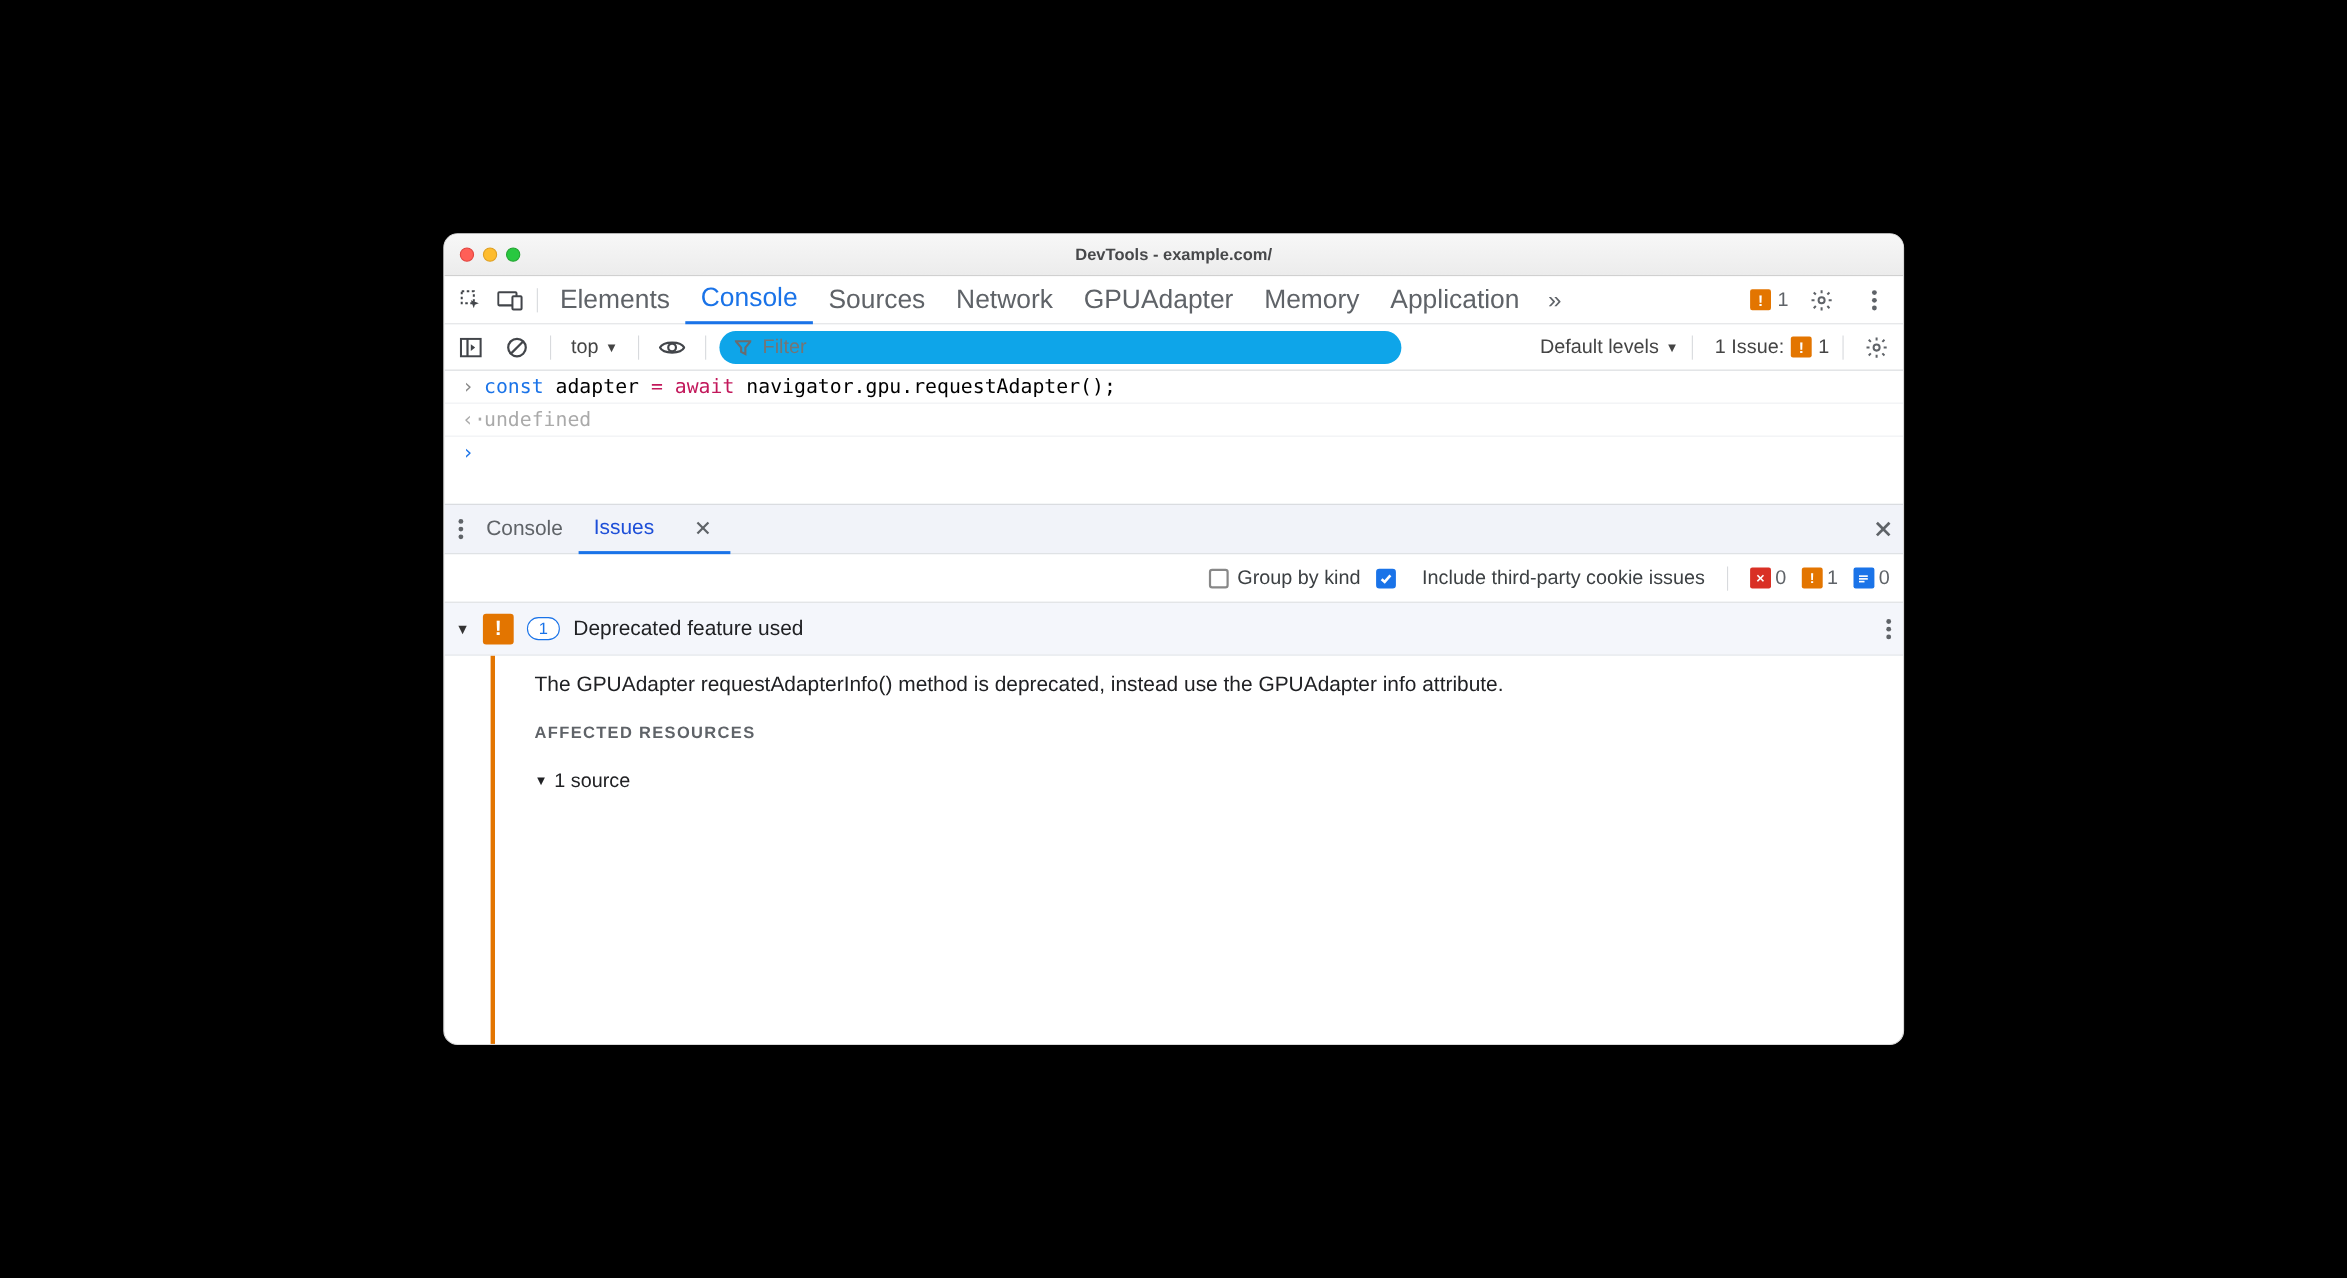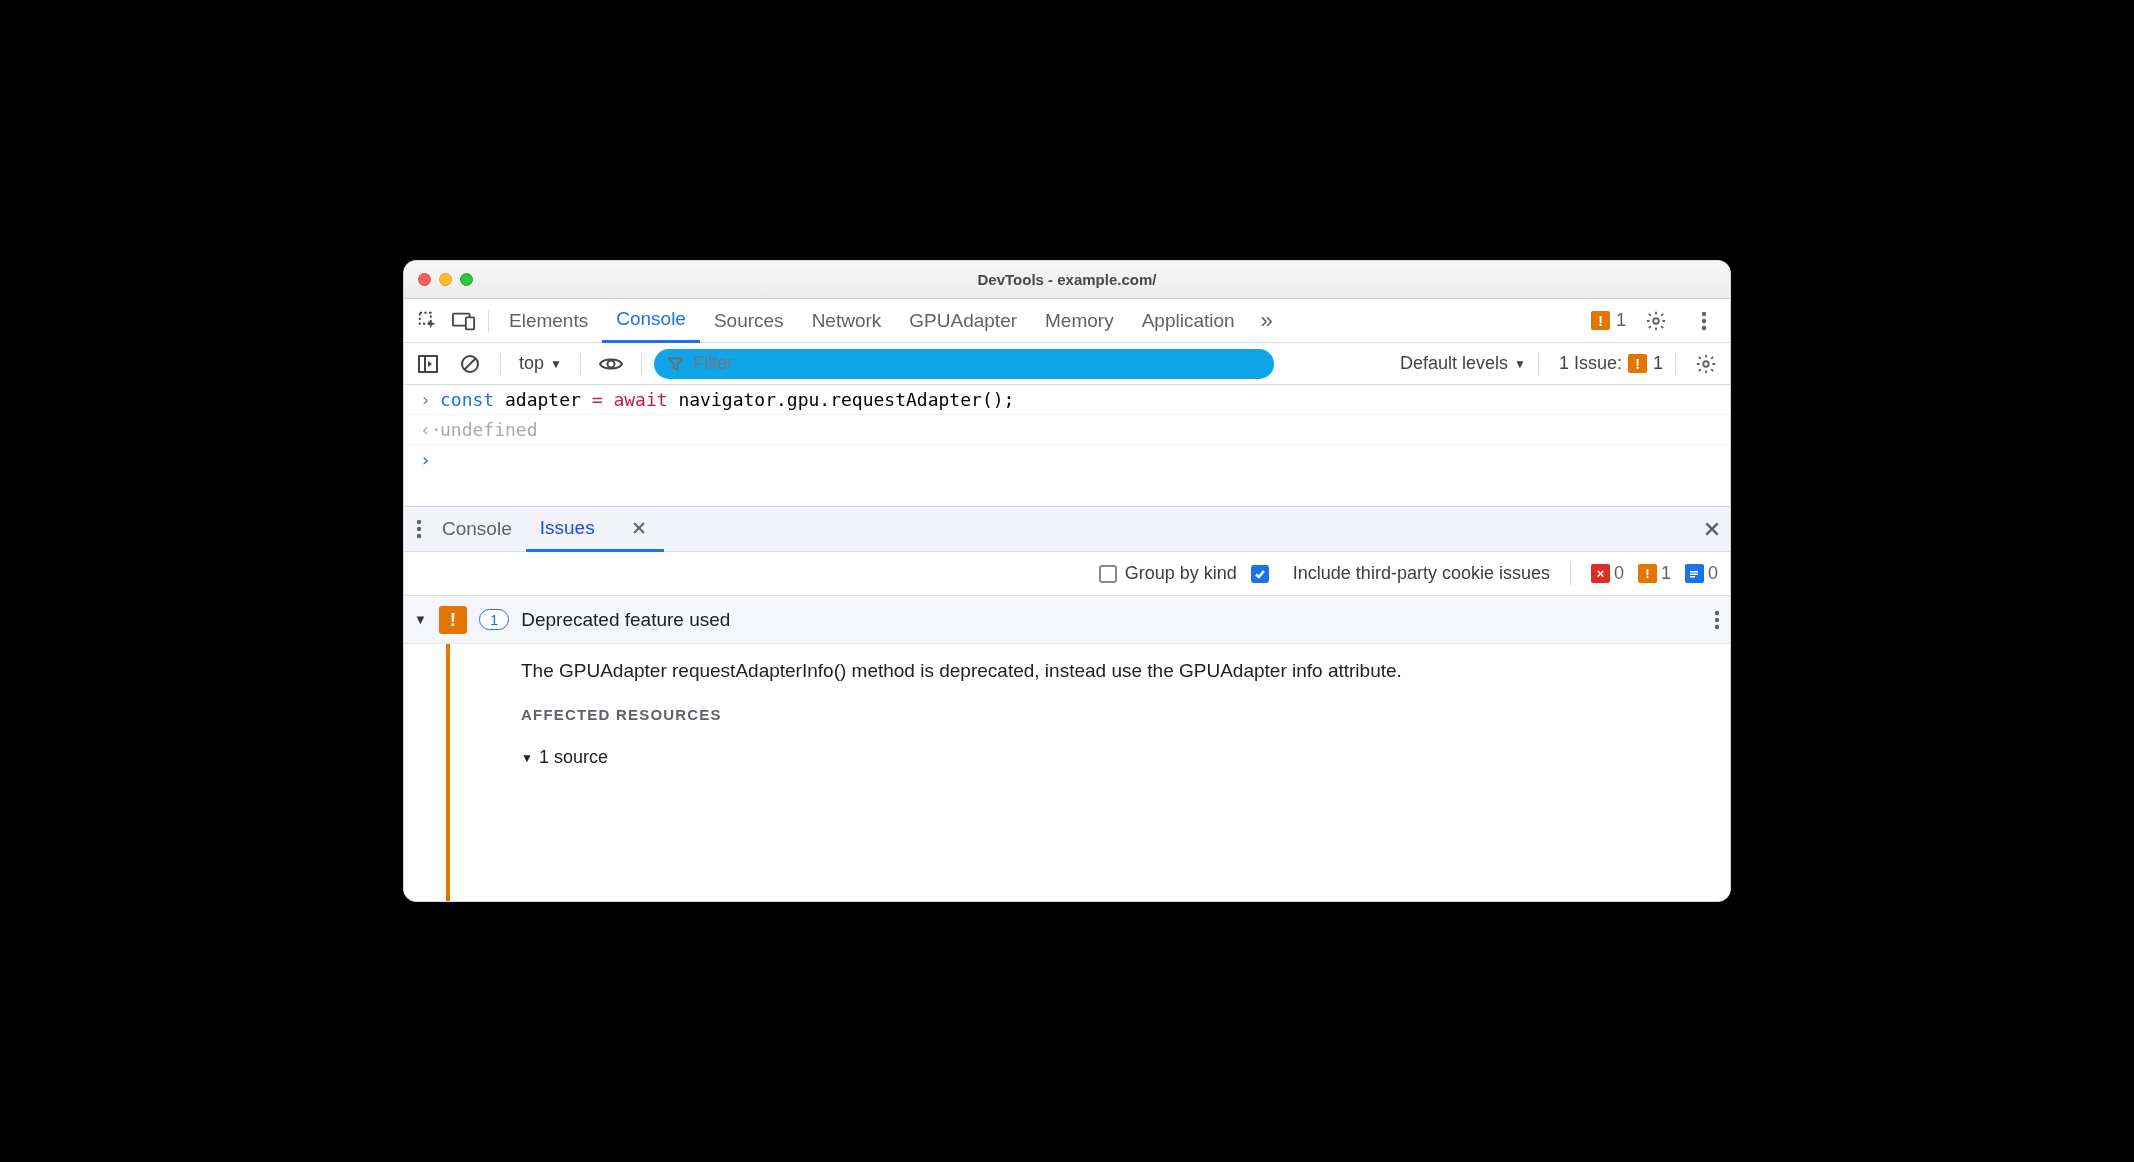--- a/index.html
+++ b/index.html
@@ -6,21 +6,21 @@
   body {
     margin: 0; padding: 0;
     background: #000;
     font-family: -apple-system, BlinkMacSystemFont, "Segoe UI", Helvetica, Arial, sans-serif;
     font-size: 20px;
     width: 2134px; height: 1162px;
     display: flex; align-items: center; justify-content: center;
   }
   .window {
     width: 1328px;
-    height: 642px;
+    height: 738px;
     background: #fff;
     border-radius: 13px;
     box-shadow: 0 30px 60px rgba(0,0,0,.4);
     overflow: hidden;
     display: flex; flex-direction: column;
     border: 1px solid #d9d9d9;
     justify-content: space-between;
   }
   .titlebar {
     height: 38px;
@@ -43,21 +43,21 @@
     border-bottom:1px solid #d8dadd;
     background:#fff;
     padding: 0 6px;
     flex-shrink:0;
   }
   .icon-btn {
     display:flex; align-items:center; justify-content:center;
     width:36px; height:36px; color:#42454a;
   }
   .vsep { width:1px; height:22px; background:#d8dadd; margin:0 6px;}
-  .tab { padding:0 14px; height:44px; display:flex; align-items:center; color:#5f6368; font-size:19px; cursor:pointer;}
+  .tab { padding:0 14px; height:44px; display:flex; align-items:center; color:#5f6368; font-size:24px; cursor:pointer;}
   .tab.active { color:#1a73e8; border-bottom:3px solid #1a73e8; font-weight:500; }
   .flex { flex:1; }
   .badge-warn {
     display:inline-flex; align-items:center; justify-content:center;
     width:19px; height:19px; background:#e37500; color:#fff; font-weight:700; border-radius:2px; font-size:14px;
   }
   .top-right { display:flex; align-items:center; gap:12px; margin-right:2px;}
   .count-label { color:#5f6368; font-size:18px;}
   .gear-btn, .kebab-btn { color:#5f6368; }
   
@@ -133,21 +133,21 @@
   }
   .disclosure { color:#333; font-size:13px;}
   .square-warn { width:28px; height:28px; background:#e37500; border-radius:3px; display:flex; align-items:center; justify-content:center; color:#fff; font-weight:700; font-size:19px;}
   .pill { border:1px solid #1a73e8; border-radius:11px; padding:1px 10px; color:#1a73e8; font-size:15px; background:#fff;}
   .issue-title { font-size:19px; color:#202124;}
   
   .issue-detail {
     display:flex; flex:1; overflow:hidden;
   }
   .orange-bar { width:4px; background:#e37500; margin-left:42px; flex-shrink:0; }
-  .detail-inner { padding:16px 16px 0 36px; display:flex; flex-direction:column; gap:24px;margin-left:35px;}
+  .detail-inner { padding:16px 16px 0 36px; display:flex; flex-direction:column; gap:24px;}
   .detail-text { font-size:19px; color:#202124; }
   .section-header { font-size:15px; letter-spacing:1.2px; color:#5f6368; font-weight:600;}
   .source-line { display:flex; align-items:center; gap:6px; font-size:18px; color:#202124; }
   svg { display:block; }
 </style>
 </head>
 <body>
 
 <div class="window">
 

